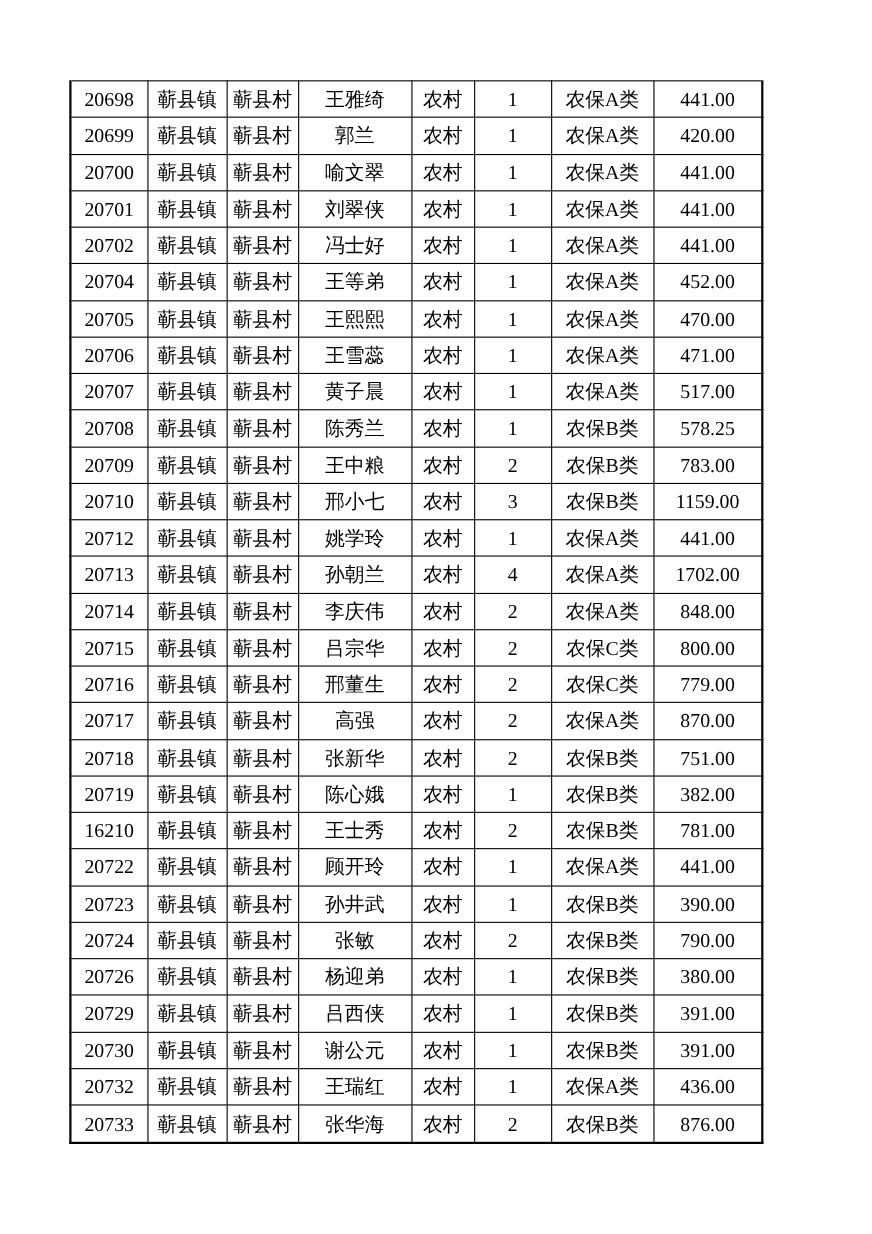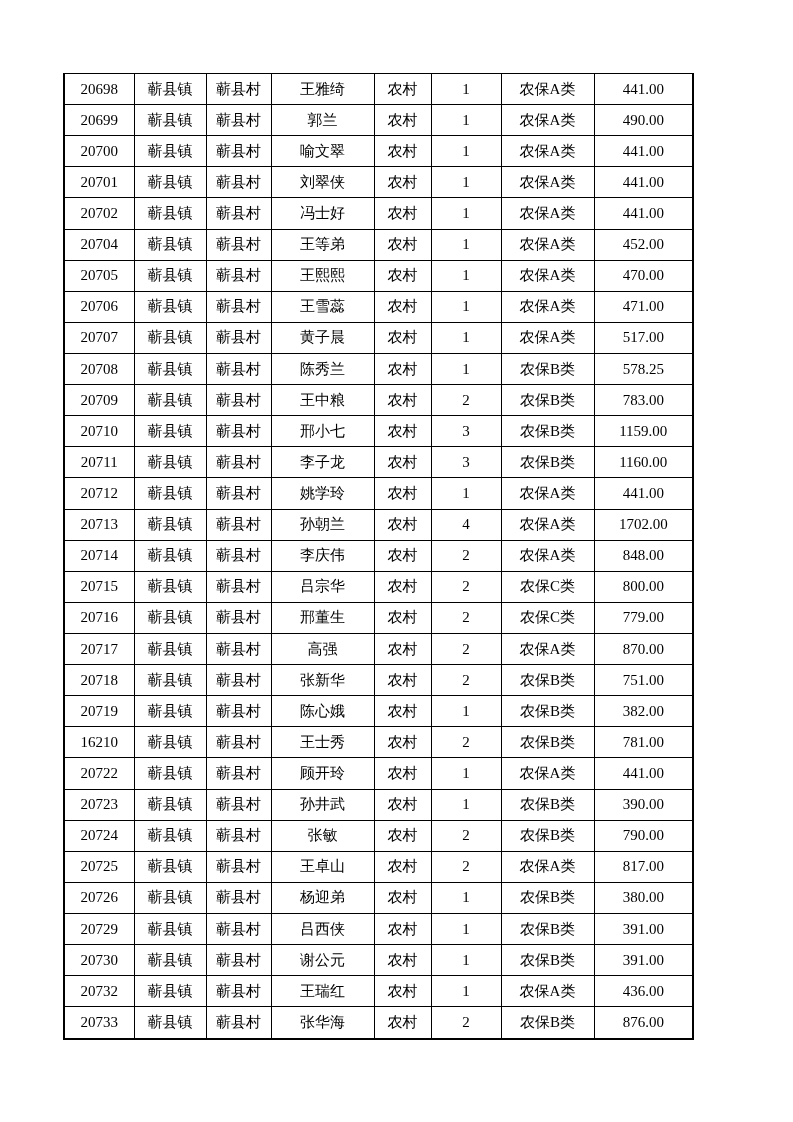--- a/index.html
+++ b/index.html
@@ -16,21 +16,21 @@
   }
   table.roster {
     position: absolute;
     left: 63px;
     top: 73px;
     width: 629px;
     height: 967px;
     border-collapse: collapse;
     table-layout: fixed;
     font-family: "Liberation Serif", "DejaVu Serif", serif;
-    font-size: 15px;
+    font-size: 18px;
     color: #000000;
     border: 2px solid #000000;
     border-top-width: 1px;
   }
   table.roster td {
     border: 1px solid #000000;
     text-align: center;
     vertical-align: middle;
     padding: 0;
     white-space: nowrap;
@@ -65,21 +65,21 @@
           <td>441.00</td>
         </tr>
         <tr>
           <td>20699</td>
           <td>蕲县镇</td>
           <td>蕲县村</td>
           <td>郭兰</td>
           <td>农村</td>
           <td>1</td>
           <td>农保A类</td>
-          <td>490.00</td>
+          <td>420.00</td>
         </tr>
         <tr>
           <td>20700</td>
           <td>蕲县镇</td>
           <td>蕲县村</td>
           <td>喻文翠</td>
           <td>农村</td>
           <td>1</td>
           <td>农保A类</td>
           <td>441.00</td>
@@ -166,30 +166,20 @@
         </tr>
         <tr>
           <td>20710</td>
           <td>蕲县镇</td>
           <td>蕲县村</td>
           <td>邢小七</td>
           <td>农村</td>
           <td>3</td>
           <td>农保B类</td>
           <td>1159.00</td>
-        </tr>
-        <tr>
-          <td>20711</td>
-          <td>蕲县镇</td>
-          <td>蕲县村</td>
-          <td>李子龙</td>
-          <td>农村</td>
-          <td>3</td>
-          <td>农保B类</td>
-          <td>1160.00</td>
         </tr>
         <tr>
           <td>20712</td>
           <td>蕲县镇</td>
           <td>蕲县村</td>
           <td>姚学玲</td>
           <td>农村</td>
           <td>1</td>
           <td>农保A类</td>
           <td>441.00</td>
@@ -296,30 +286,20 @@
         </tr>
         <tr>
           <td>20724</td>
           <td>蕲县镇</td>
           <td>蕲县村</td>
           <td>张敏</td>
           <td>农村</td>
           <td>2</td>
           <td>农保B类</td>
           <td>790.00</td>
-        </tr>
-        <tr>
-          <td>20725</td>
-          <td>蕲县镇</td>
-          <td>蕲县村</td>
-          <td>王卓山</td>
-          <td>农村</td>
-          <td>2</td>
-          <td>农保A类</td>
-          <td>817.00</td>
         </tr>
         <tr>
           <td>20726</td>
           <td>蕲县镇</td>
           <td>蕲县村</td>
           <td>杨迎弟</td>
           <td>农村</td>
           <td>1</td>
           <td>农保B类</td>
           <td>380.00</td>

